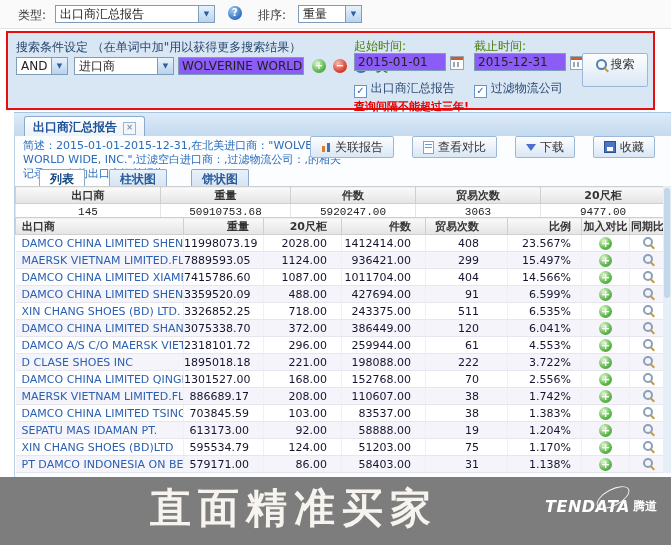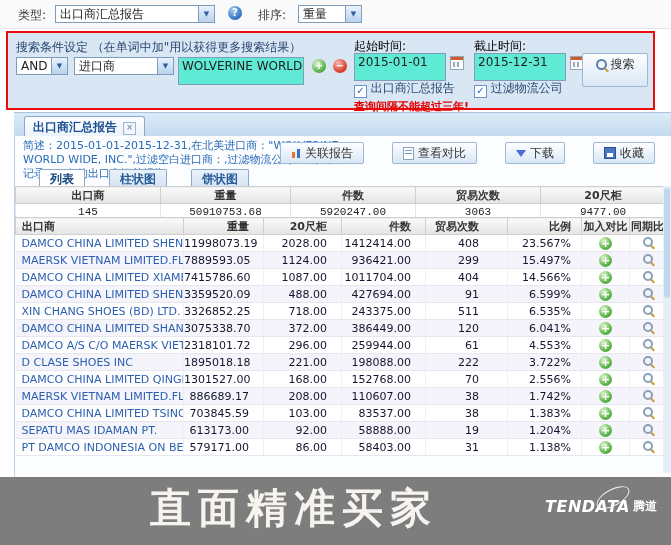--- a/index.html
+++ b/index.html
@@ -19,25 +19,25 @@
           font-size:10px;line-height:14px;text-align:center;cursor:pointer;vertical-align:middle;}
   .ico-help{background:radial-gradient(circle at 35% 30%,#9ecdf5,#2f6fc2 70%);}
   .ico-add{background:radial-gradient(circle at 35% 30%,#d9f2c8,#57b249 65%,#388c2d);}
   .ico-del{background:radial-gradient(circle at 35% 30%,#f6b8ae,#d8402c 65%,#ad2413);}
 
   
   .searchpanel{left:6px;top:31px;width:649px;height:79px;box-sizing:border-box;
         border:2px solid #e90d0d;background:#d9e6f4;}
   .sp-title{position:absolute;left:8px;top:6px;color:#29476e;}
   .sp-row{position:absolute;left:8px;top:24px;height:20px;}
-  .txtinput{position:absolute;height:28px;box-sizing:border-box;border:1px solid #7f9db9;background:#5eead4;
+  .txtinput{position:absolute;height:18px;box-sizing:border-box;border:1px solid #7f9db9;background:#8b5cf6;
         font-size:12px;padding:1px 3px;line-height:15px;color:#222;white-space:nowrap;overflow:hidden;}
   .lang{color:#1f8a1f;font-weight:bold;cursor:pointer;}
   .range{position:absolute;left:8px;top:55px;color:#cc0000;font-weight:bold;font-size:12px;}
-  .datelbl{position:absolute;color:#000000;top:5px;}
+  .datelbl{position:absolute;color:#4d7c0f;top:5px;}
   .cal{display:inline-block;width:12px;height:12px;border:1px solid #93a4b6;background:
         linear-gradient(#fff,#fff) ;position:relative;vertical-align:middle;cursor:pointer;background:#fdfdfd;}
   .cal::before{content:'';position:absolute;left:0;right:0;top:0;height:3px;background:#cf5a2a;}
   .cal::after{content:'';position:absolute;left:2px;right:2px;top:5px;height:5px;
         background:repeating-linear-gradient(90deg,#9aa7b5 0 2px,transparent 2px 4px);}
   .cbrow{position:absolute;top:47px;height:14px;color:#2a4a72;}
   .cbox{display:inline-block;width:11px;height:11px;border:1px solid #6a93c8;background:#fff;color:#2a62b8;
         font-size:10px;line-height:10px;text-align:center;vertical-align:-2px;cursor:pointer;font-weight:bold;}
   .warn{position:absolute;left:346px;top:66px;color:#e60000;font-weight:bold;font-size:11px;}
   .searchbtn{position:absolute;left:574px;top:20px;width:66px;height:34px;box-sizing:border-box;
@@ -53,21 +53,21 @@
         border-top:1px solid #a9c4de;}
   .tab{position:absolute;left:10px;top:3px;height:21px;background:linear-gradient(#fdfeff,#eaf2fa);
         border:1px solid #8aa9cc;border-bottom:none;border-radius:3px 3px 0 0;padding:0 8px;
         color:#1c4f93;font-weight:bold;font-size:12px;line-height:20px;cursor:pointer;}
   .tabclose{display:inline-block;width:11px;height:11px;border:1px solid #9db6d0;background:#f2f6fb;
         color:#7d95ad;font-size:8px;line-height:9px;text-align:center;margin-left:6px;vertical-align:1px;cursor:pointer;}
 
   
   .content{left:14px;top:136px;width:657px;height:341px;background:#fbfdff;border-left:1px solid #bcd2e6;box-sizing:border-box;}
   .desc{position:absolute;left:8px;top:3px;width:322px;color:#2b6cb8;font-size:11px;line-height:14px;}
-  .btnrow{position:absolute;right:16px;top:6px;display:flex;gap:28px;text-align:right;}
+  .btnrow{position:absolute;right:16px;top:0;display:flex;gap:18px;text-align:right;}
   .btn{height:22px;box-sizing:border-box;border:1px solid #9cb8d6;border-radius:2px;
         background:linear-gradient(#fdfeff,#d9e7f5);color:#333;font-size:12px;line-height:20px;
         padding:0 10px;cursor:pointer;white-space:nowrap;display:flex;align-items:center;gap:4px;}
   .ic-rel{display:inline-block;width:10px;height:10px;position:relative;}
   .ic-rel::before{content:'';position:absolute;left:1px;bottom:0;width:3px;height:6px;background:#e07b28;}
   .ic-rel::after{content:'';position:absolute;left:6px;bottom:0;width:3px;height:9px;background:#3f6fbe;}
   .ic-page{display:inline-block;width:9px;height:11px;background:#fff;border:1px solid #8fa3b8;position:relative;}
   .ic-page::after{content:'';position:absolute;left:1px;right:1px;top:2px;height:6px;
         background:repeating-linear-gradient(#6f97c9 0 1px,transparent 1px 3px);}
   .ic-down{display:inline-block;width:0;height:0;border-left:5px solid transparent;border-right:5px solid transparent;
@@ -378,20 +378,30 @@
           <td class="name">SEPATU MAS IDAMAN PT.</td>
           <td class="num">613173.00</td>
           <td class="num">92.00</td>
           <td class="num">58888.00</td>
           <td class="num trades">19</td>
           <td class="num ratio">1.204%</td>
           <td class="cicon"><span class="plus">+</span></td>
           <td class="cicon"><span class="mag2"></span></td>
         </tr>
         <tr>
+          <td class="name">XIN CHANG SHOES (BD)LTD</td>
+          <td class="num">595534.79</td>
+          <td class="num">124.00</td>
+          <td class="num">51203.00</td>
+          <td class="num trades">75</td>
+          <td class="num ratio">1.170%</td>
+          <td class="cicon"><span class="plus">+</span></td>
+          <td class="cicon"><span class="mag2"></span></td>
+        </tr>
+        <tr>
           <td class="name">PT DAMCO INDONESIA ON BEHALF OF</td>
           <td class="num">579171.00</td>
           <td class="num">86.00</td>
           <td class="num">58403.00</td>
           <td class="num trades">31</td>
           <td class="num ratio">1.138%</td>
           <td class="cicon"><span class="plus">+</span></td>
           <td class="cicon"><span class="mag2"></span></td>
         </tr>
       </tbody>

